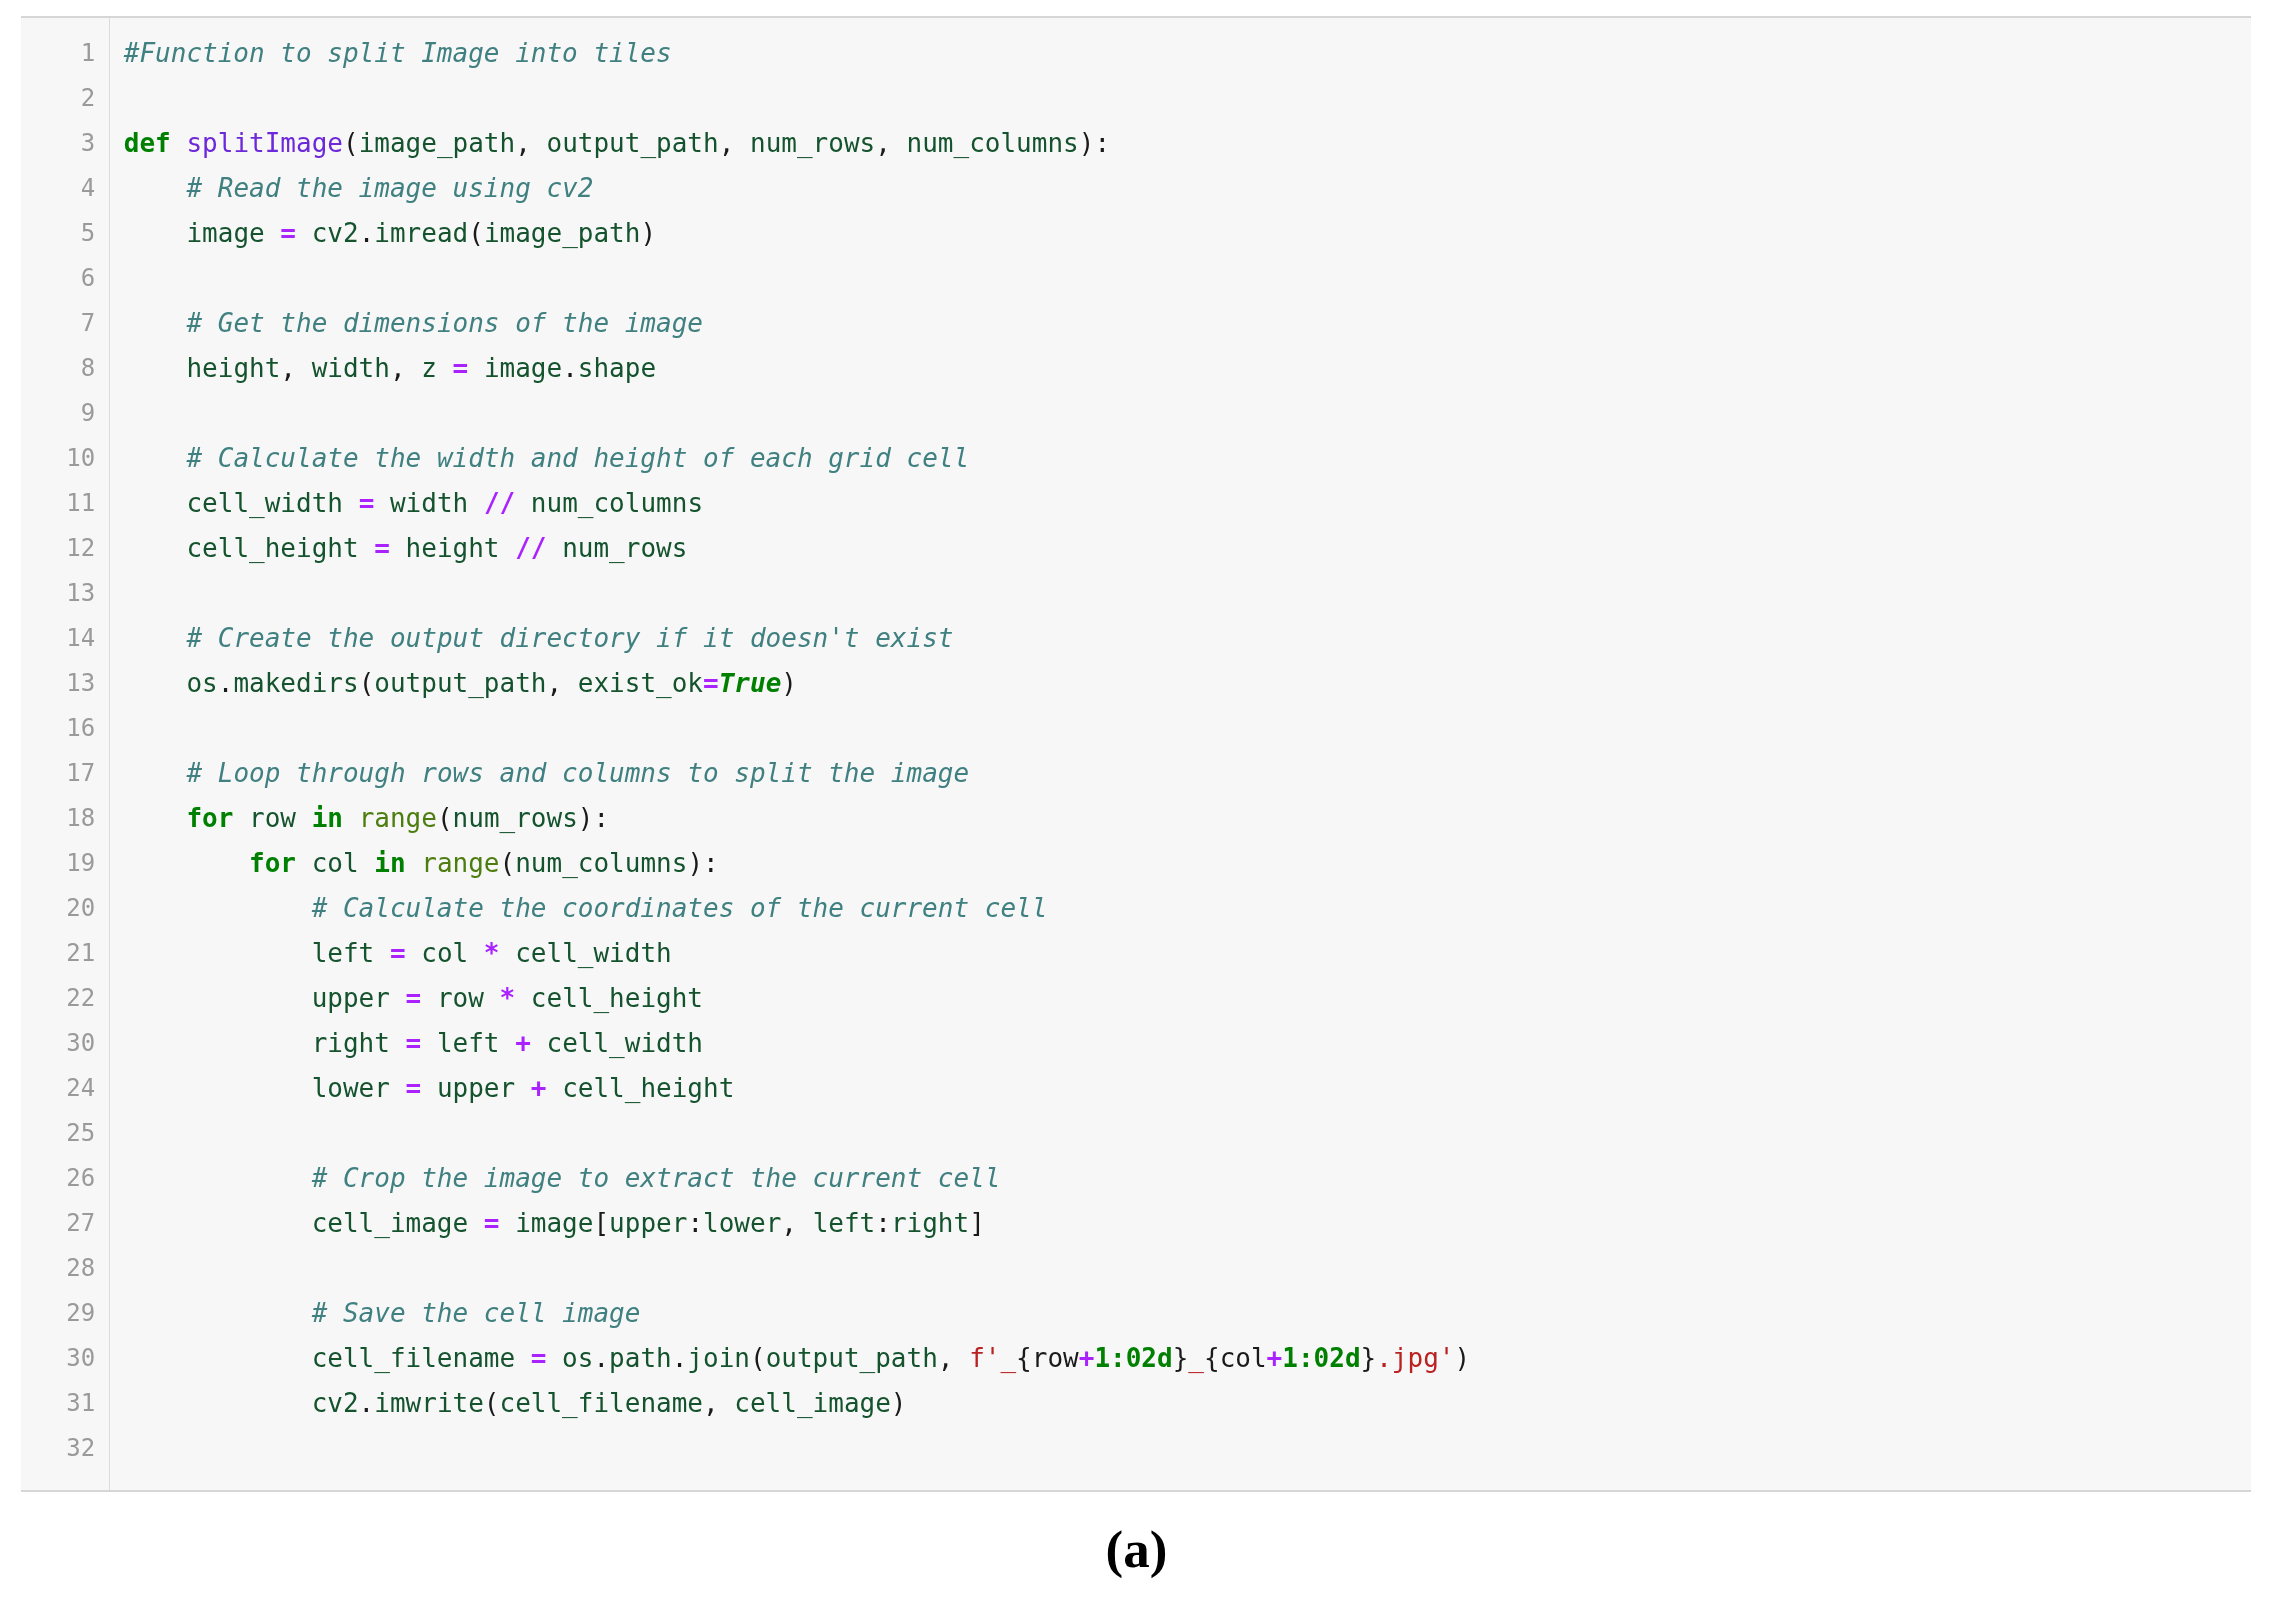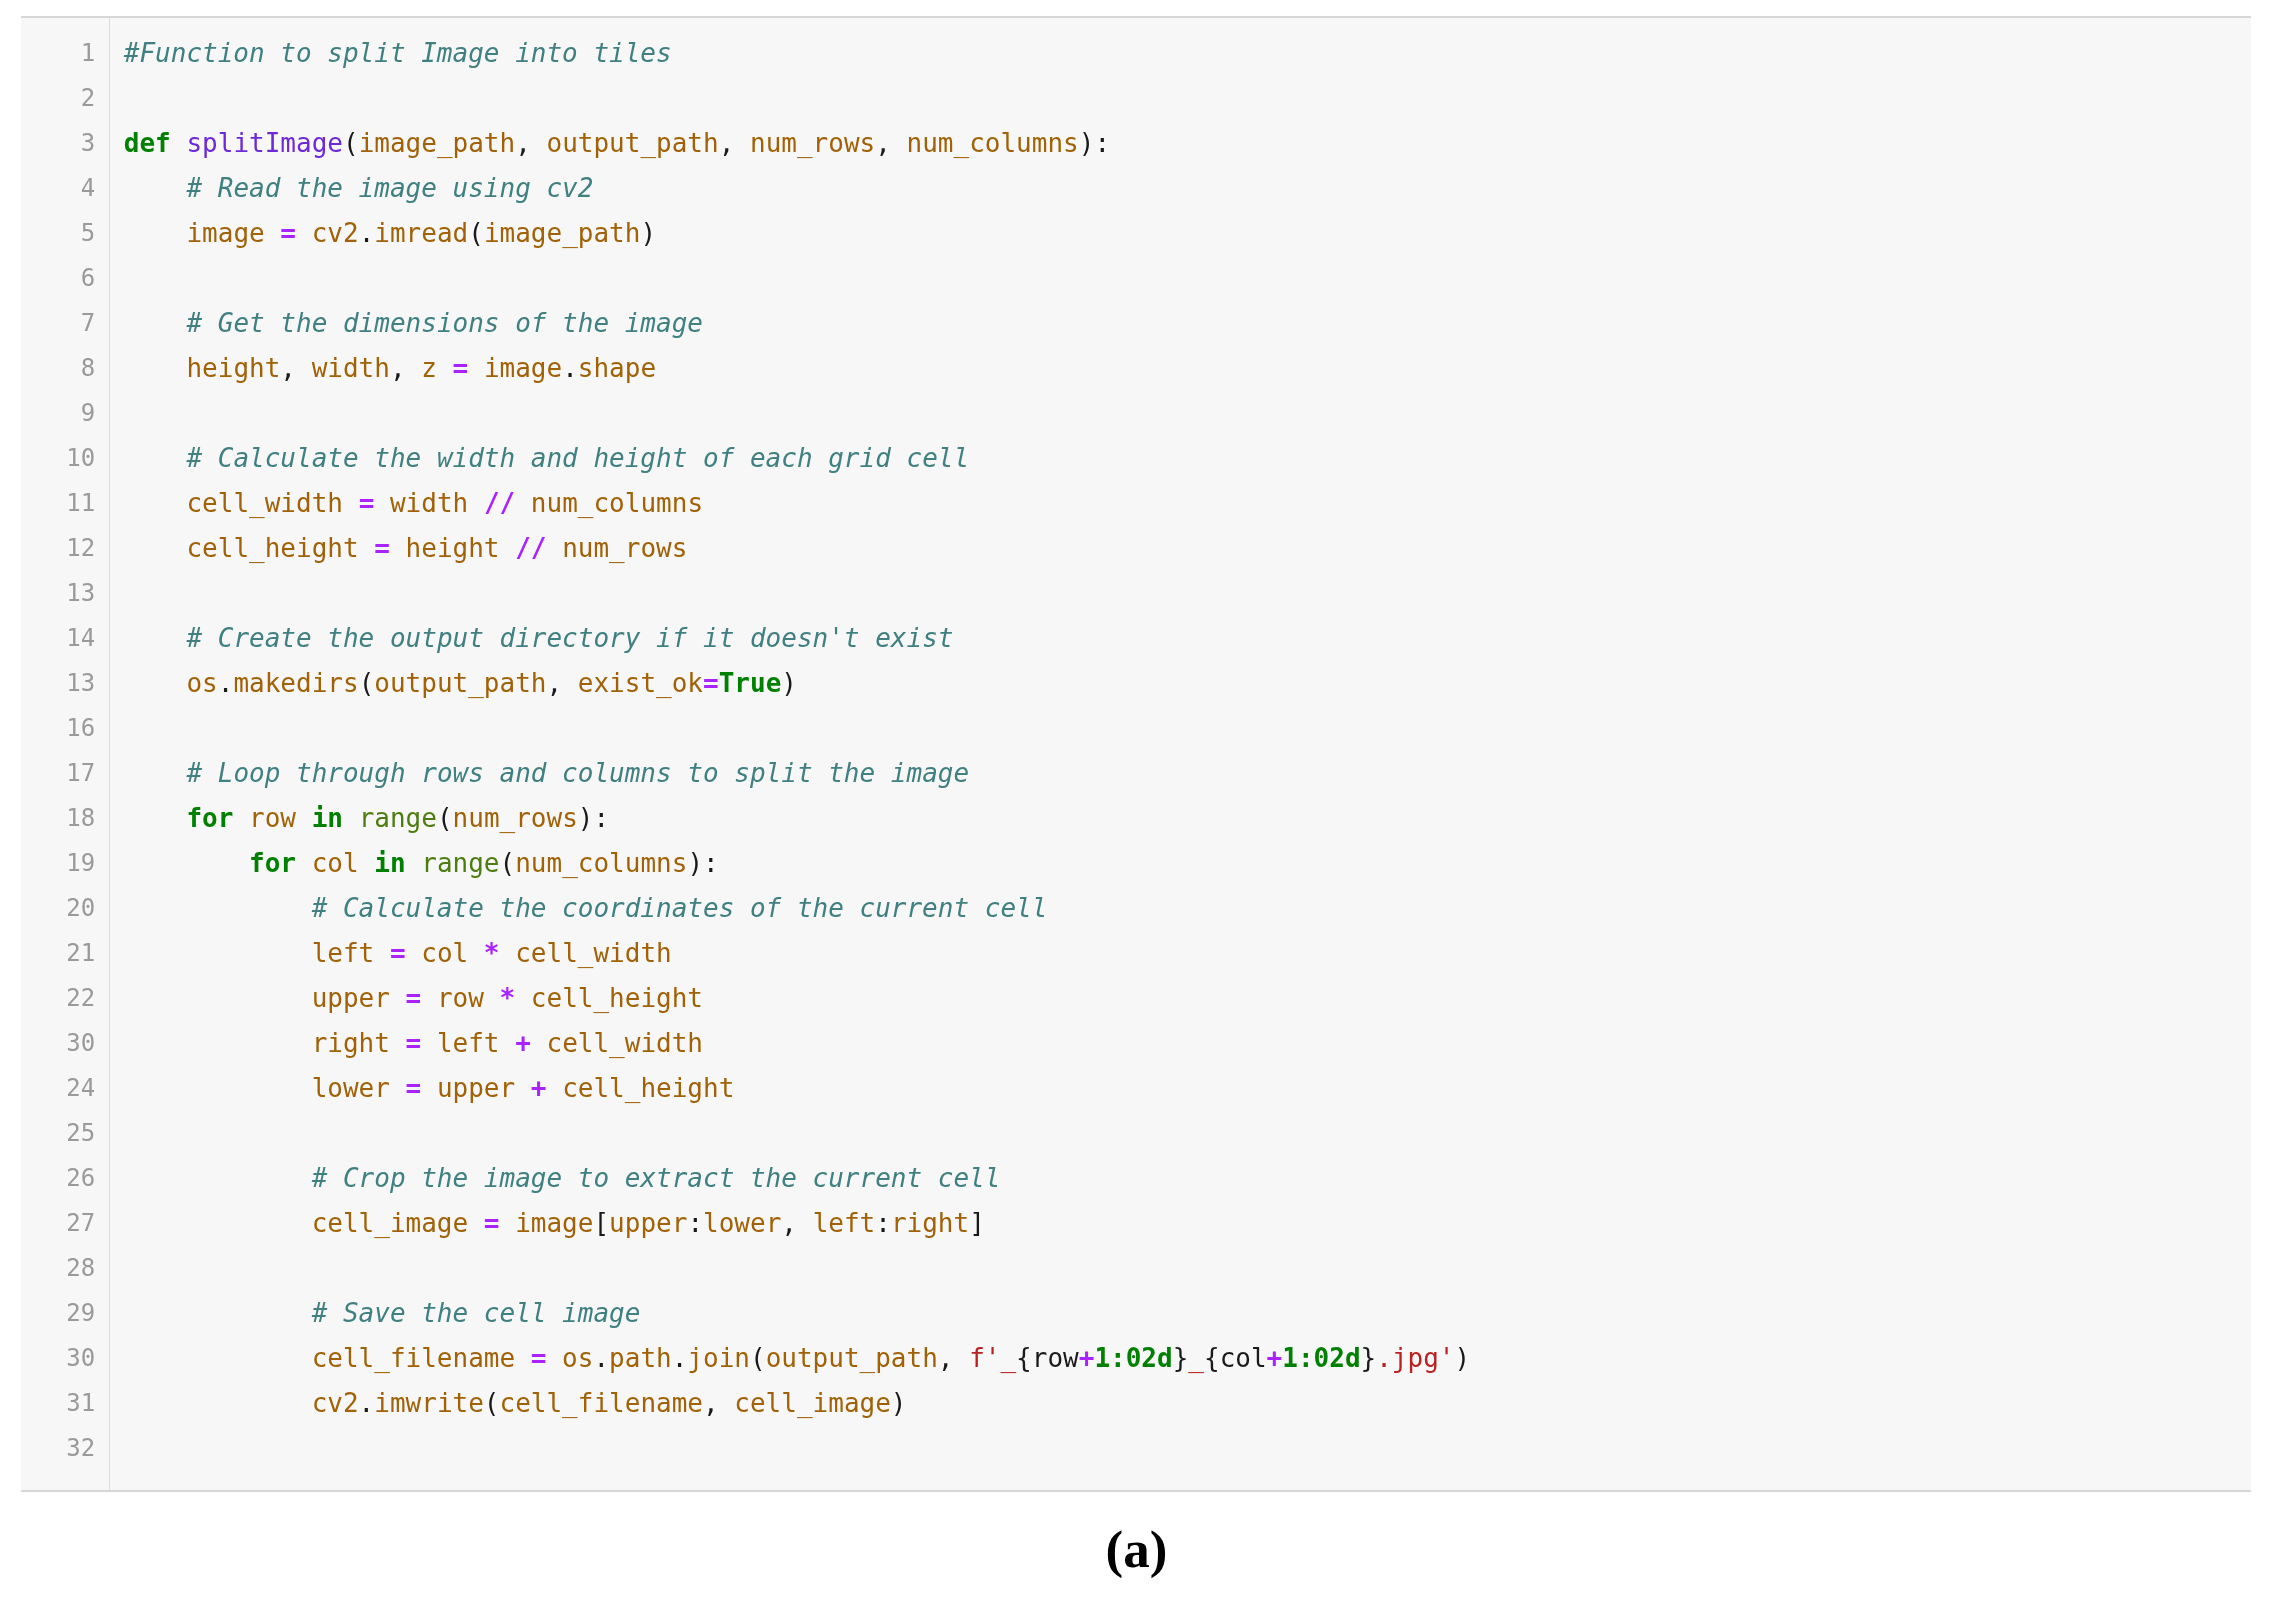--- a/index.html
+++ b/index.html
@@ -78,22 +78,22 @@
 
   
   .c  { color: #408080; font-style: italic; }          
   .k  { color: #008000; font-weight: bold; }           
   .nb { color: #4d7c0f; }                              
   .nf { color: #6d28d9; }                              
   .o  { color: #aa22ff; font-weight: bold; }           
   .s  { color: #ba2121; }                              
   .si { color: #1a1a1a; }                              
   .mi { color: #008000; font-weight: bold; }           
-  .kc { color: #008000; font-weight: bold; }           
-  .n  { color: #a16207; }                              
+  .kc { color: #008000; font-weight: bold; font-style: italic; }           
+  .n  { color: #14532d; }                              
   .p  { color: #1a1a1a; }                              
 
   
   .caption {
     position: absolute;
     left: 0;
     top: 1523px;
     width: 2273px;
     text-align: center;
     font-family: "Liberation Serif", "DejaVu Serif", serif;

